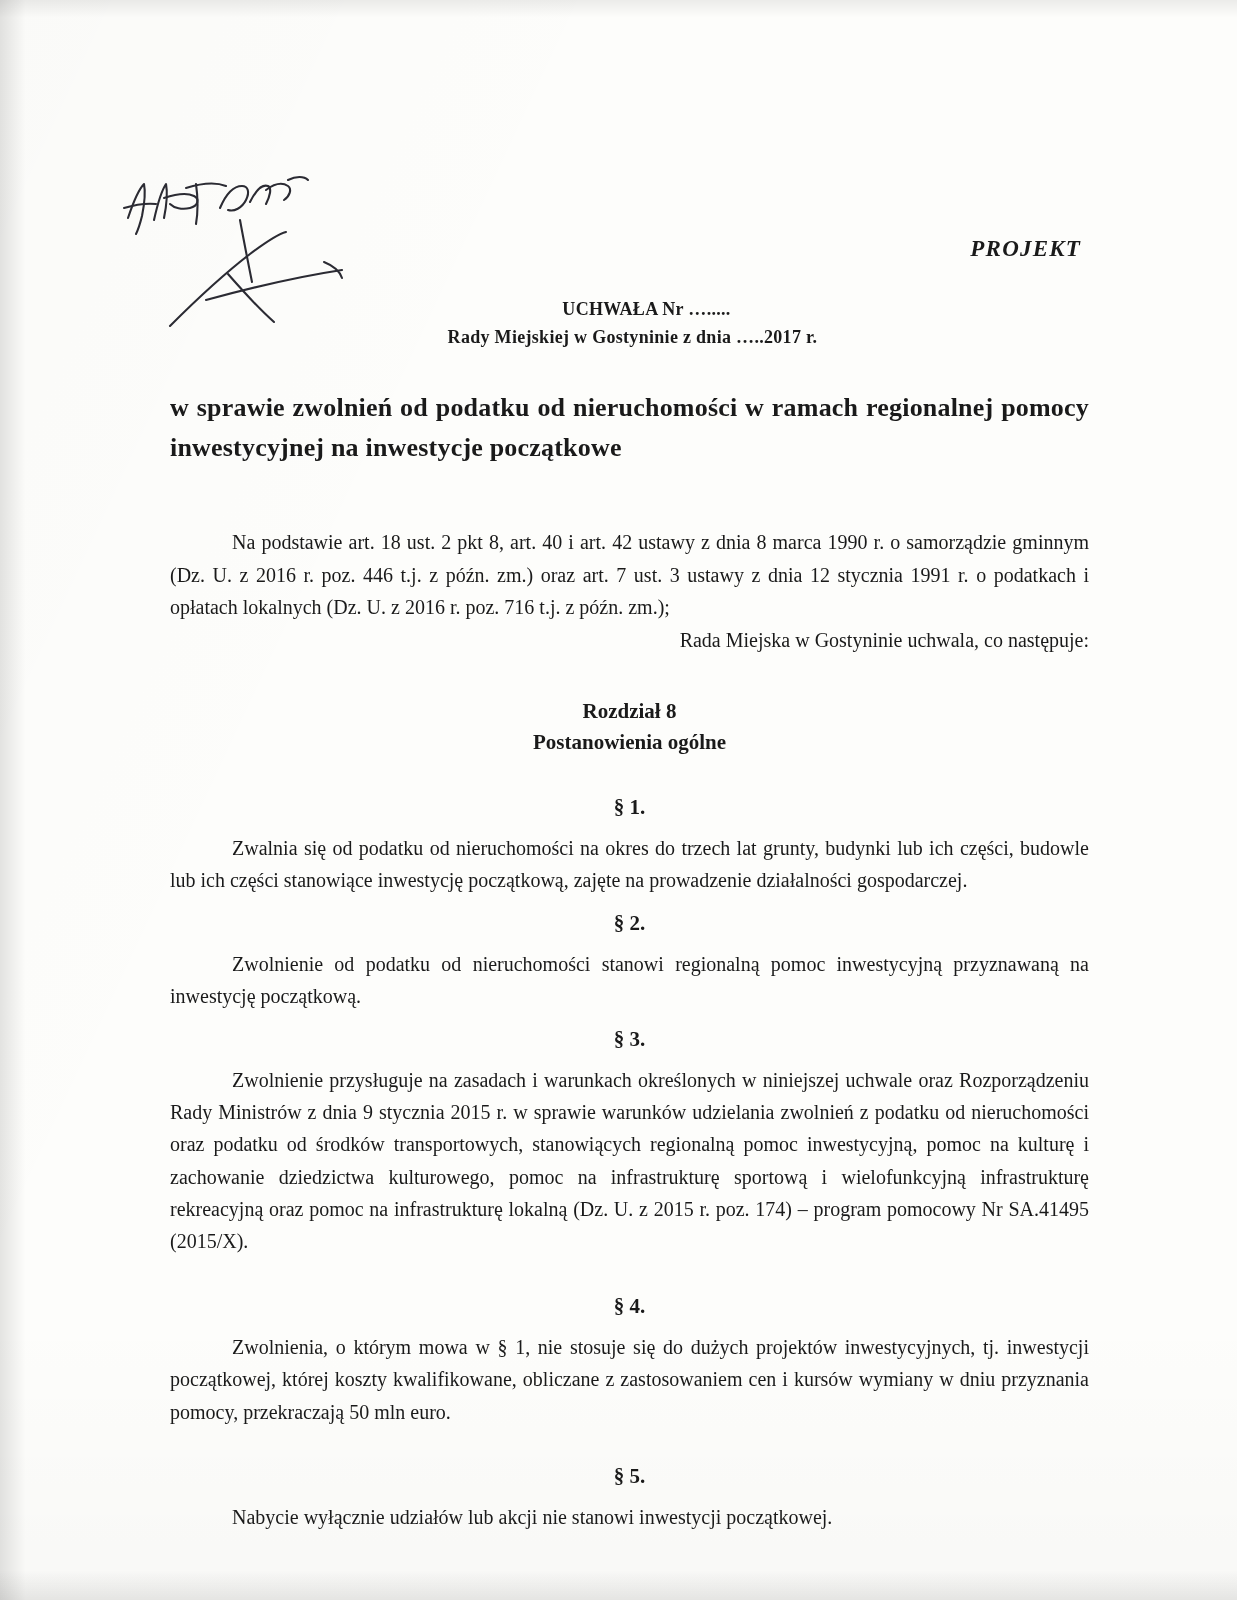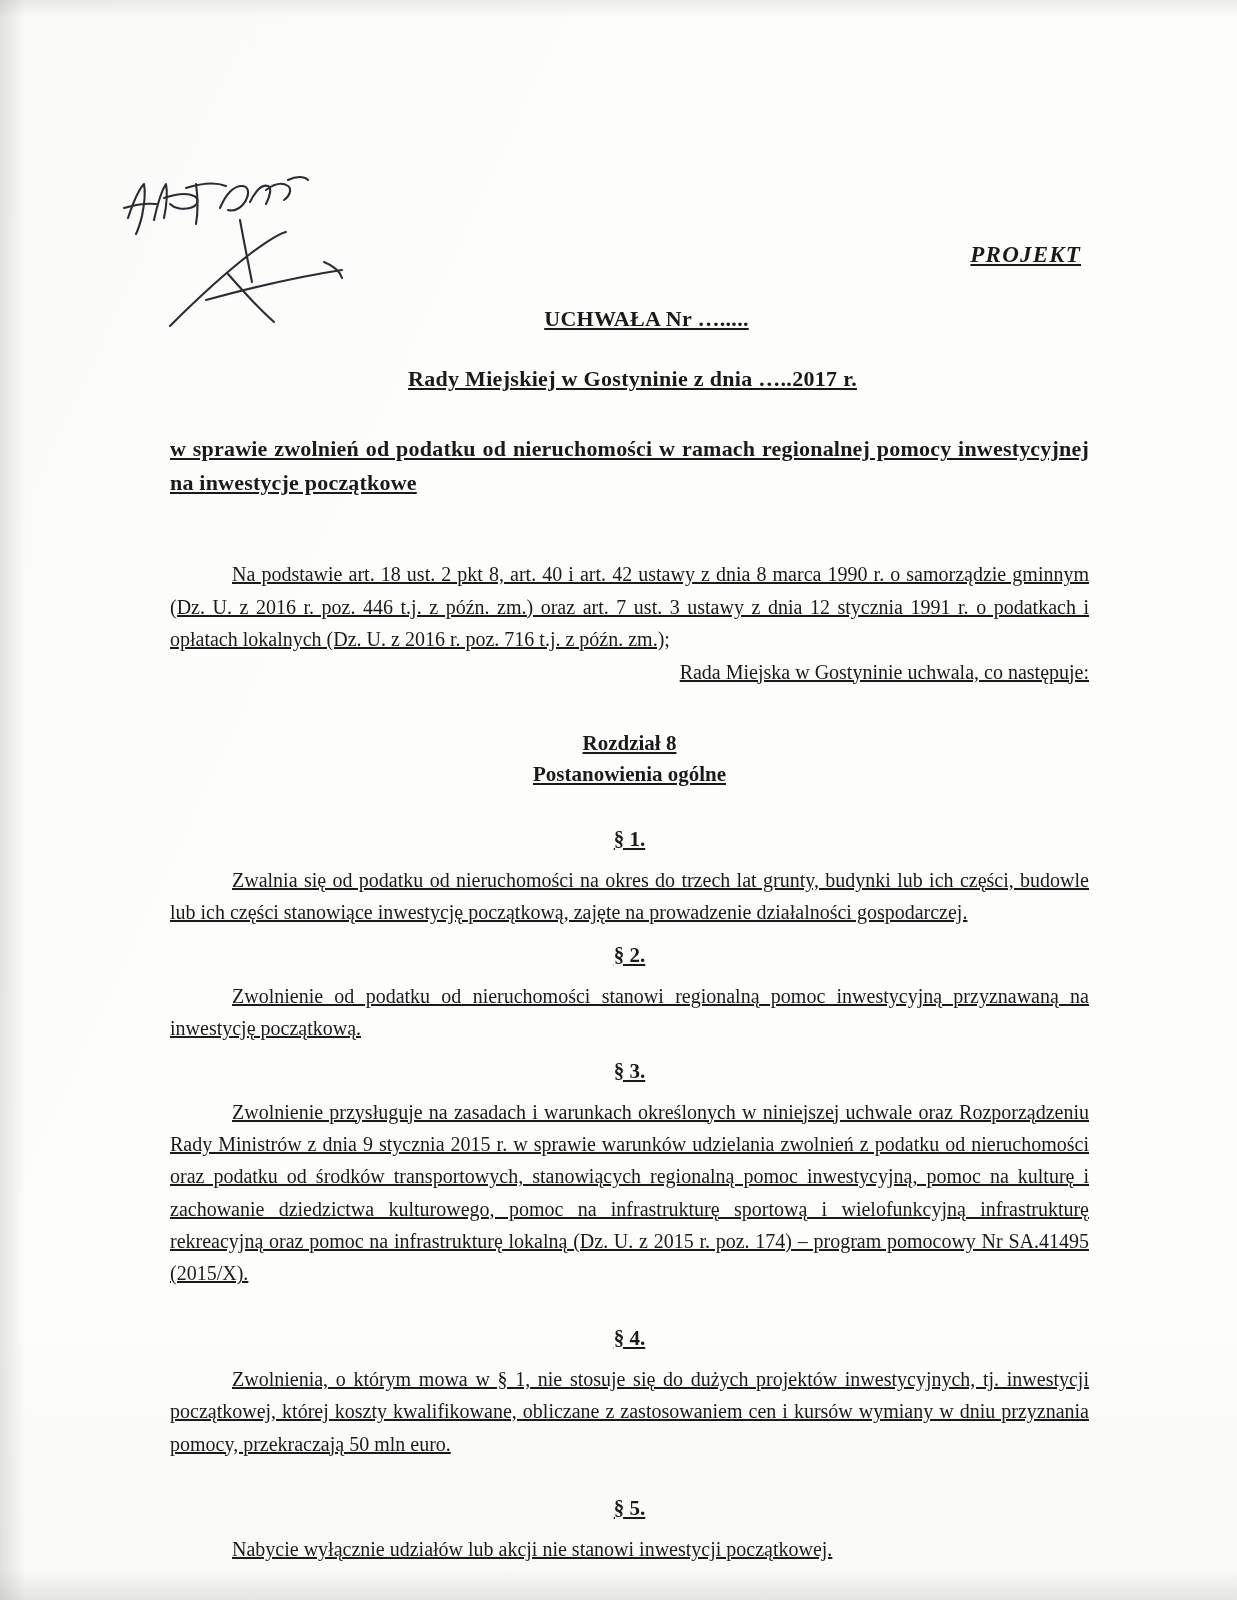--- a/index.html
+++ b/index.html
@@ -42,49 +42,48 @@
     left: 0; right: 0; bottom: 0;
     height: 30px;
     background: linear-gradient(0deg, rgba(0,0,0,0.08), rgba(0,0,0,0));
     pointer-events: none;
   }
 
   .content {
     position: absolute;
     left: 170px;
     right: 148px;
-    top: 164px;
-    text-decoration: underline;
+    top: 158px;
   }
 
   .projekt {
     text-align: right;
     font-weight: bold;
     font-style: italic;
     font-size: 23px;
     letter-spacing: 1.2px;
     margin-top: 78px;
     margin-right: 8px;
   }
 
   .title-block {
     margin-top: 34px;
     text-align: center;
     font-weight: bold;
-    font-size: 22px;
+    font-size: 18px;
     line-height: 1.55;
     letter-spacing: 0.3px;
   }
   .title-line1 { margin-left: 34px; }
-  .title-line2 { margin-left: 6px; margin-top: 26px; }
+  .title-line2 { margin-left: 6px; }
 
   .subject {
     margin-top: 36px;
     font-weight: bold;
-    font-size: 22px;
+    font-size: 26px;
     line-height: 1.55;
     text-align: justify;
     letter-spacing: 0.2px;
   }
 
   .preamble {
     margin-top: 58px;
     font-size: 20px;
     line-height: 1.62;
     text-align: justify;

